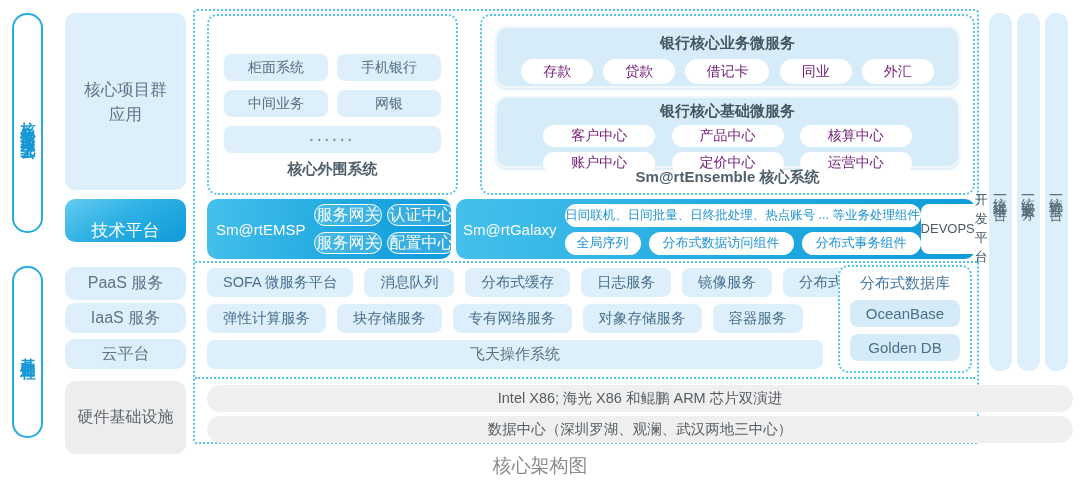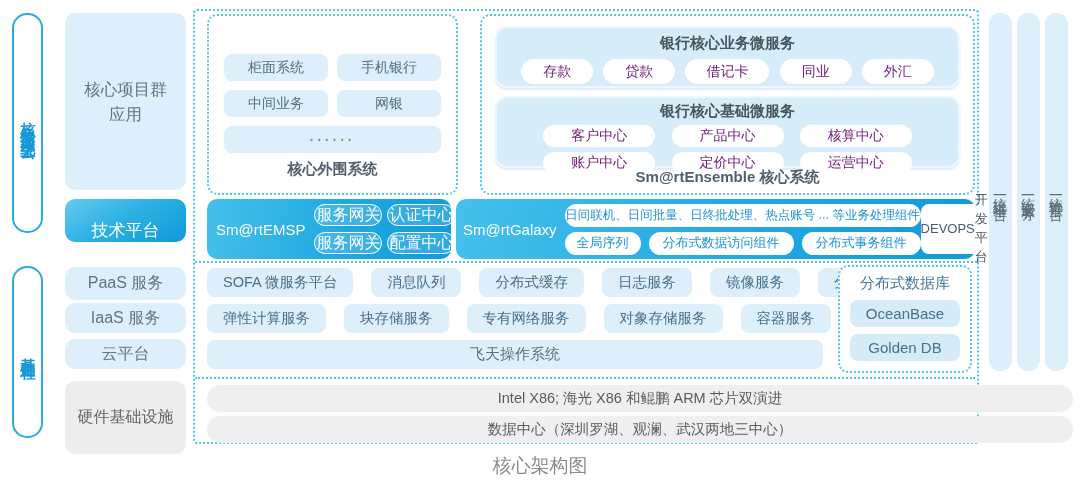--- a/index.html
+++ b/index.html
@@ -30,21 +30,21 @@
   .card { background:#d7ecf9; border:2px solid #eef7fc; border-radius:12px; box-shadow:0 2px 2px rgba(160,200,230,.35); }
   .card .ttl { text-align:center; color:#46565f; font-weight:bold; font-size:15px; }
   .wchip { background:#fff; border-radius:13px; color:#701a75; font-size:14px; display:flex; align-items:center; justify-content:center; }
 
   
   .pbar { background:linear-gradient(100deg,#45c0eb 0%,#21a9e0 55%,#0f9bda 100%); border-radius:10px; display:flex; align-items:center; color:#fff; }
   .pbar .plabel { color:#fff; font-size:15px; white-space:nowrap; }
   .bchip { border:1.5px solid #fff; background:rgba(255,255,255,.14); border-radius:12px; color:#fff; font-size:16px; display:flex; align-items:center; justify-content:center; white-space:nowrap; }
   .wbchip { background:#fff; border-radius:12px; color:#1f93d2; font-size:13px; display:flex; align-items:center; justify-content:center; white-space:nowrap; }
 
-  .rowflex { display:flex; gap:18px; }
+  .rowflex { display:flex; gap:11px; }
   .rowflex .chip { padding:0 16px; white-space:nowrap; font-size:14.5px; color:#49708e; }
 
   .graybar { background:#efefef; border-radius:14px; display:flex; align-items:center; justify-content:center; color:#565d62; font-size:14.5px; }
 
   .vcol { background:#ddeffa; border-radius:11px; display:flex; align-items:center; justify-content:center; }
   .vcol .vtext { writing-mode:vertical-rl; text-orientation:upright; color:#5b6e7b; font-size:14px; letter-spacing:2px; }
 
   #diagram-title { text-align:center; color:#8c8c8c; font-size:19px; }
 </style>
 </head>

